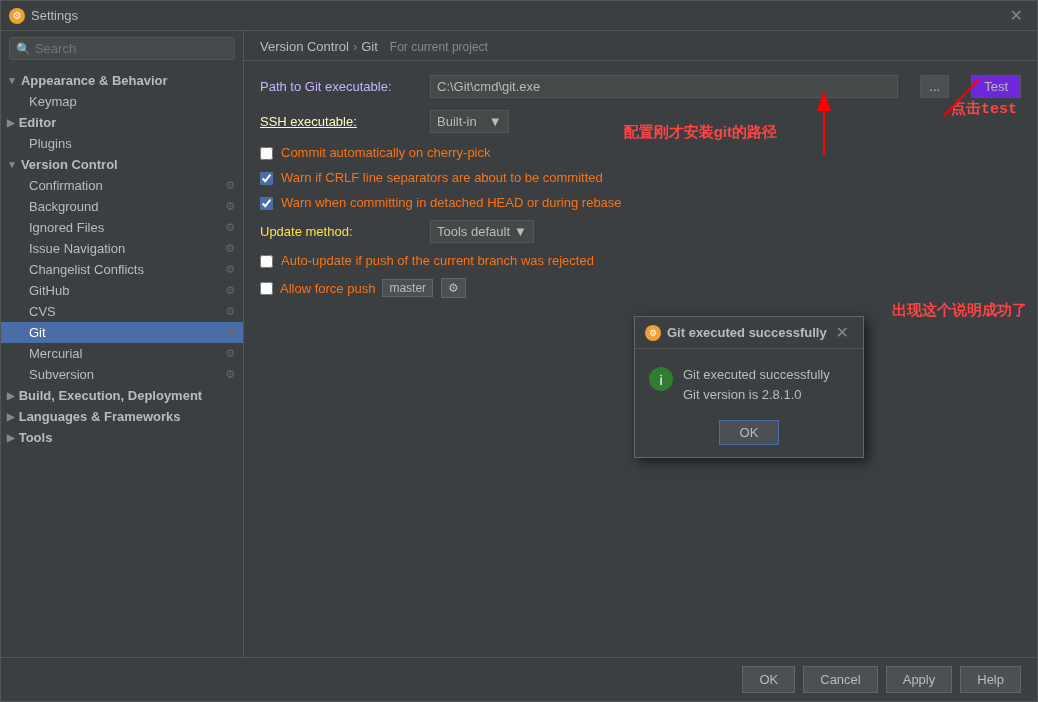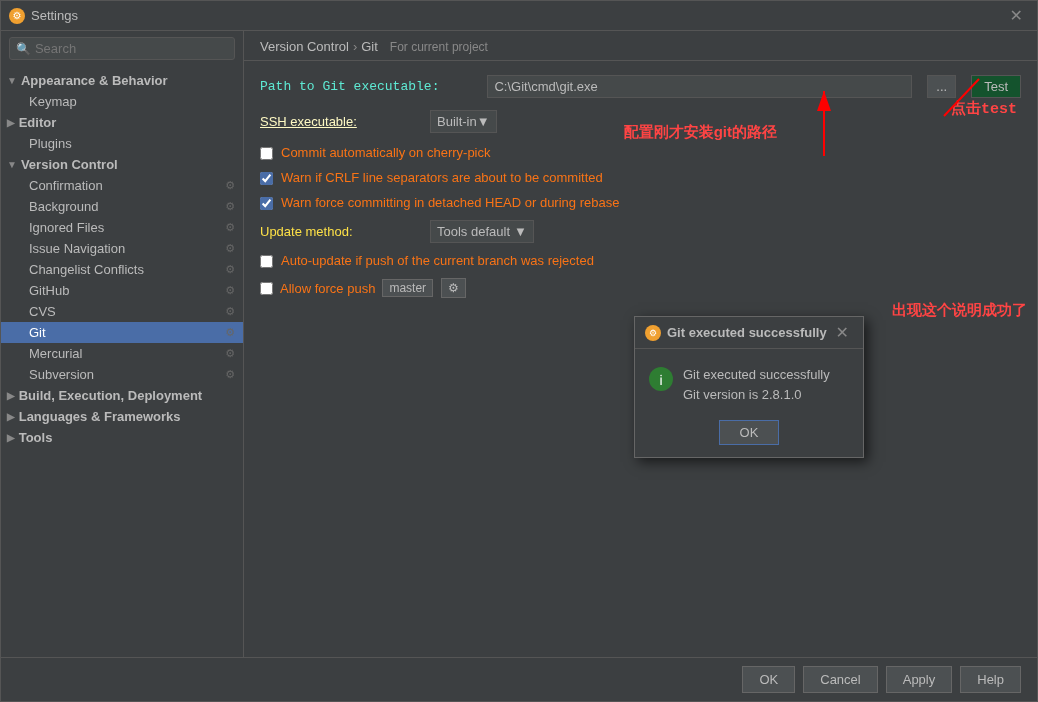--- a/index.html
+++ b/index.html
@@ -136,51 +136,49 @@
       padding: 14px 16px;
       overflow-y: auto;
       position: relative;
     }
     .form-row {
       display: flex;
       align-items: center;
       margin-bottom: 12px;
     }
     .form-label {
-      color: #5eead4;
+      color: #c4b5fd;
       font-size: 13px;
       min-width: 170px;
-      font-family: Liberation Mono, monospace;
     }
     .path-input-group {
       display: flex;
       flex: 1;
       align-items: center;
-      gap: 15px;
-      margin-left: 48px;
+      gap: 22px;
     }
     .path-input {
       flex: 1;
       background: #45494a;
       border: 1px solid #555;
       color: #bbb;
       font-size: 13px;
       padding: 3px 6px;
       outline: none;
     }
     .btn-dots {
       background: #4c5052;
       border: 1px solid #555;
       color: #bbb;
       padding: 3px 8px;
       cursor: pointer;
       font-size: 13px;
     }
     .btn-test {
-      background: #14532d;
+      background: #6d28d9;
       border: 1px solid #555;
       color: #bbb;
       padding: 3px 12px;
       cursor: pointer;
       font-size: 13px;
     }
     .ssh-row {
       display: flex;
       align-items: center;
       margin-bottom: 12px;
@@ -188,21 +186,21 @@
     .ssh-label { min-width: 170px; color: #fef9c3; font-size: 13px; }
     .ssh-label .underline { text-decoration: underline; }
     .ssh-dropdown {
       background: #45494a;
       border: 1px solid #555;
       color: #bbb;
       font-size: 13px;
       padding: 3px 6px;
       display: flex;
       align-items: center;
-      gap: 0;
+      gap: 12px;
       cursor: pointer;
     }
     .checkbox-row {
       display: flex;
       align-items: flex-start;
       margin-bottom: 10px;
       gap: 8px;
     }
     .checkbox-row input[type=checkbox] {
       margin-top: 2px;
@@ -489,21 +487,21 @@
         <div class="checkbox-row">
           <input type="checkbox" id="cb-cherry-pick" style="">
           <label for="cb-cherry-pick" class="checkbox-label">Commit automatically on cherry-pick</label>
         </div>
         <div class="checkbox-row">
           <input type="checkbox" id="cb-crlf" checked="" style="">
           <label for="cb-crlf" class="checkbox-label">Warn if CRLF line separators are about to be committed</label>
         </div>
         <div class="checkbox-row">
           <input type="checkbox" id="cb-detached" checked="" style="">
-          <label for="cb-detached" class="checkbox-label">Warn force committing in detached HEAD or during rebase</label>
+          <label for="cb-detached" class="checkbox-label">Warn when committing in detached HEAD or during rebase</label>
         </div>
 
         <div class="update-row">
           <span class="update-label">Update method:</span>
           <div class="update-dropdown">
             <span>Tools default</span>
             <span>▼</span>
           </div>
         </div>
 

